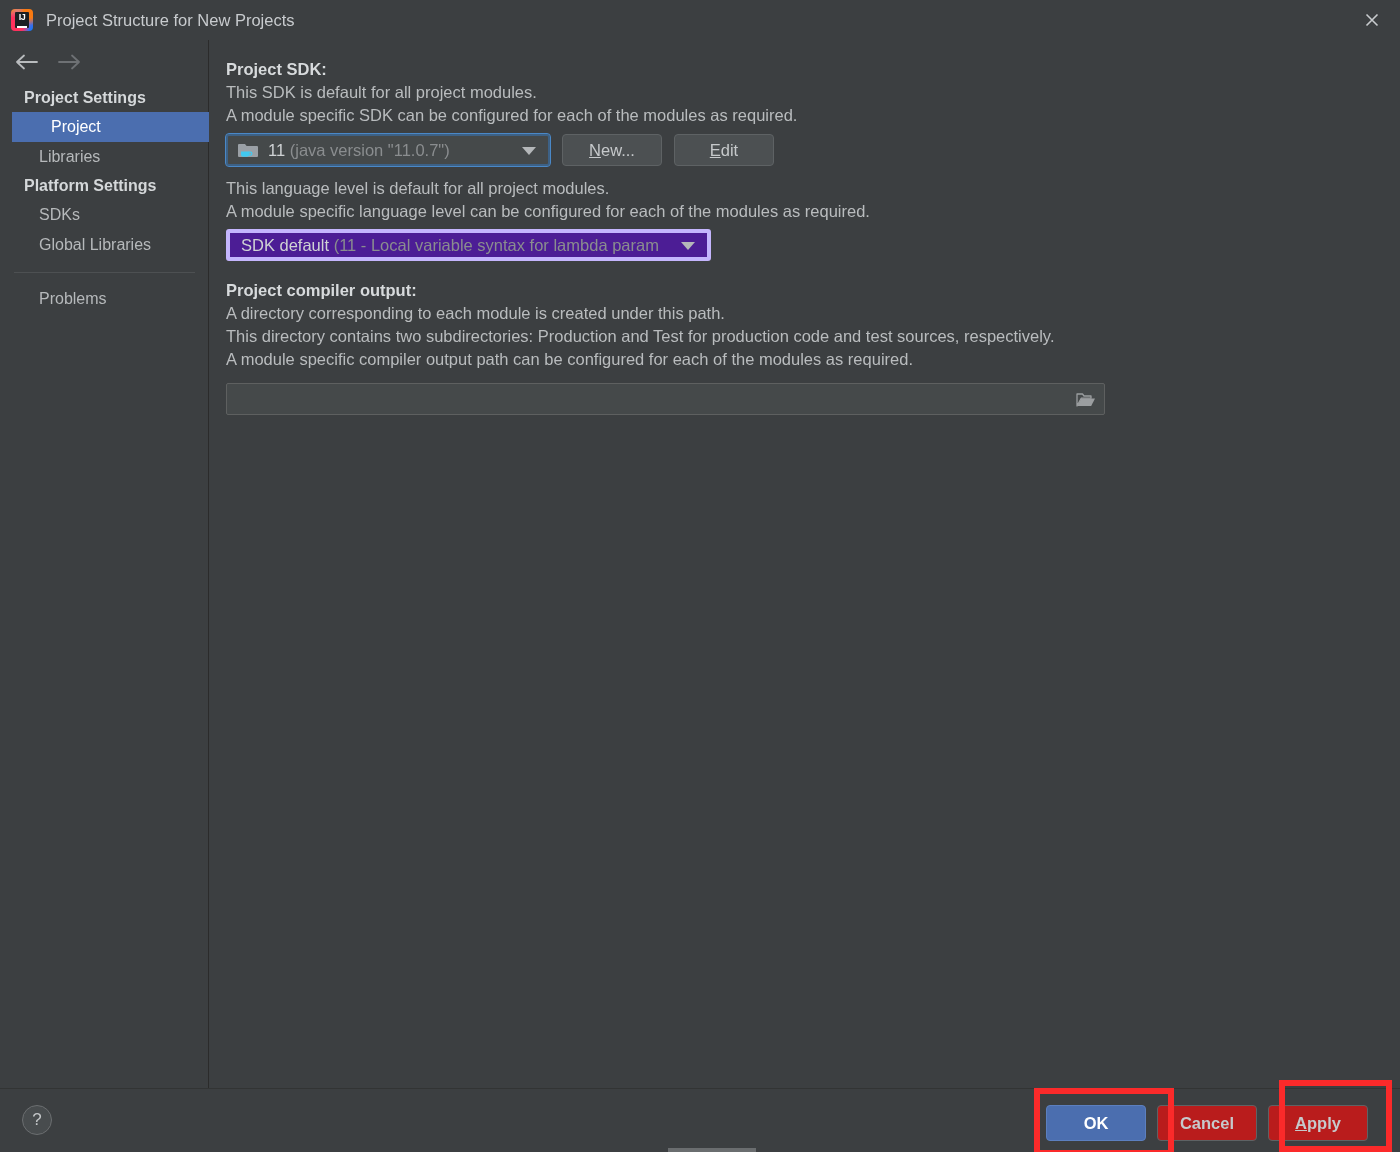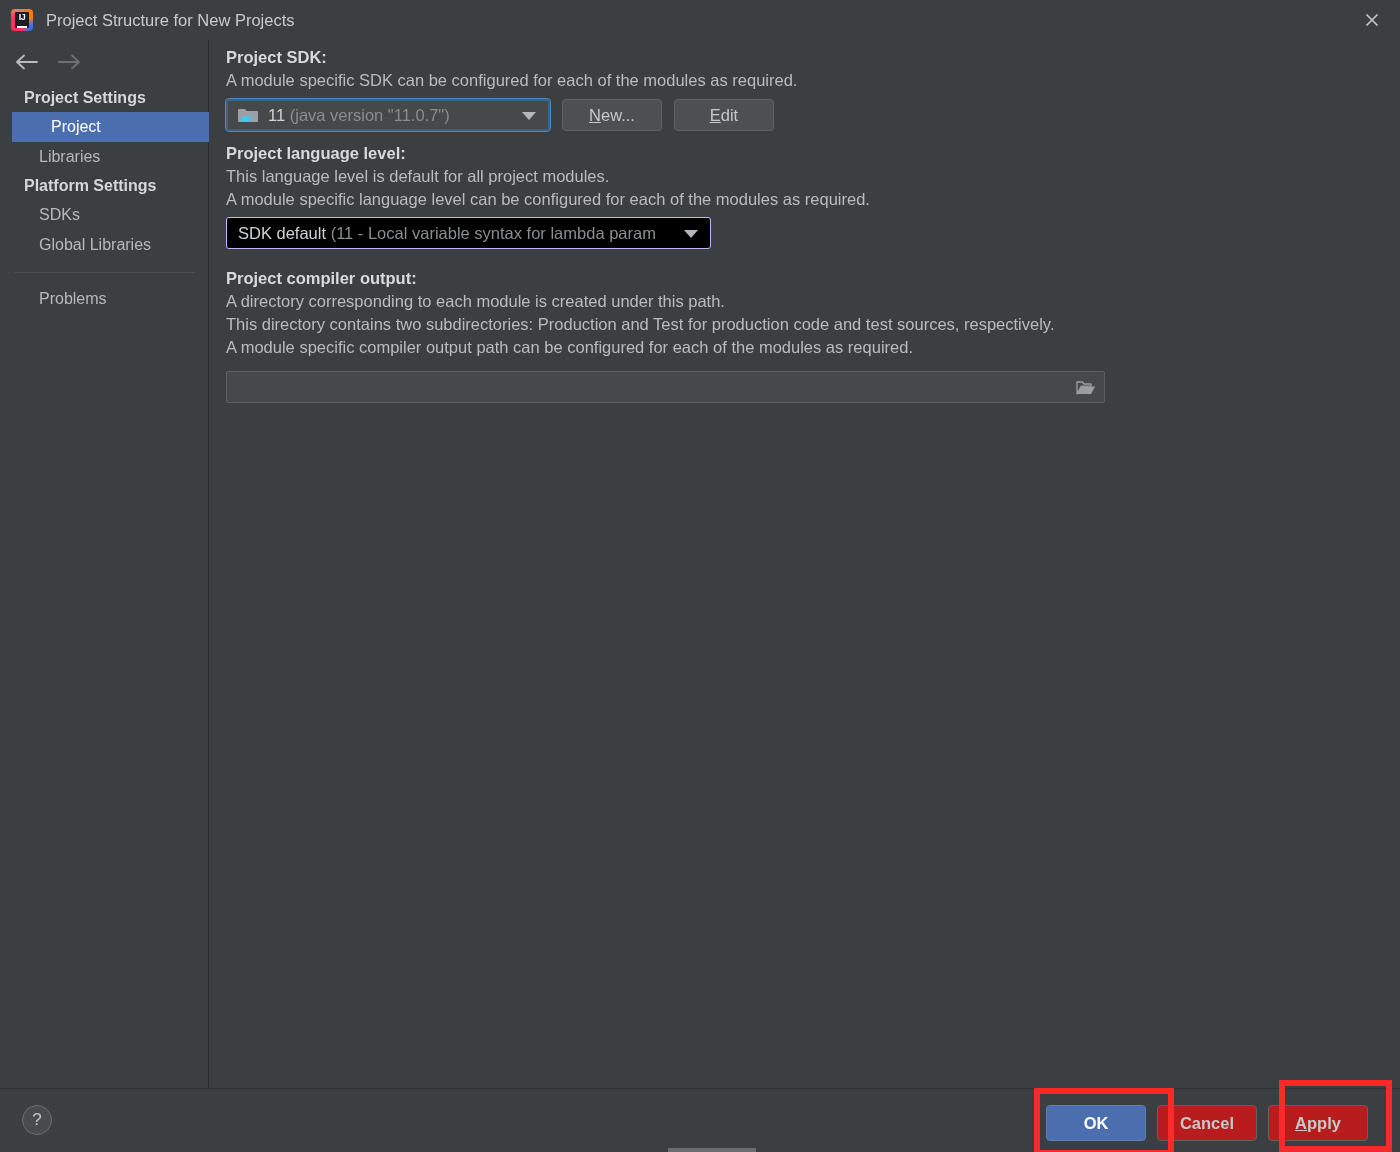--- a/index.html
+++ b/index.html
@@ -148,21 +148,21 @@
   }
   .nav-sep {
     margin: 12px 14px 11px 14px;
     height: 1px;
     background: #4d5052;
   }
 
   
   #content {
     position: absolute;
-    left: 210px; top: 40px;
+    left: 210px; top: 52px;
     width: 1034px; height: 1048px;
     background: #3c3f41;
     padding: 6px 0 0 16px;
   }
   .section-title {
     font-size: 16.5px;
     font-weight: bold;
     color: #d7dadc;
     line-height: 23px;
     white-space: nowrap;
@@ -171,22 +171,22 @@
     font-size: 16.5px;
     color: #b9bcbe;
     line-height: 23px;
     white-space: nowrap;
   }
 
   
   .combo {
     position: relative;
     height: 32px;
-    background: #000000;
-    border: 1px solid #c4b5fd;
+    background: #4c1d95;
+    border: 4px solid #c4b5fd;
     border-radius: 3px;
     display: flex;
     align-items: center;
     cursor: pointer;
   }
   .combo.focused {
     border: 2px solid #3d6185;
     outline: 1px solid #4a88c7;
     background: #45494a;
   }
@@ -399,20 +399,21 @@
       <div class="nav-item">SDKs</div>
       <div class="nav-item">Global Libraries</div>
       <div class="nav-sep"></div>
       <div class="nav-item">Problems</div>
     </div>
   </div>
 
   <div id="content">
 
     <div class="section-title">Project SDK:</div>
+    <div class="section-line">This SDK is default for all project modules.</div>
     <div class="section-line">A module specific SDK can be configured for each of the modules as required.</div>
 
     <div id="sdk-row">
       <div class="combo focused" id="sdk-combo">
         <div id="sdk-icon">
           <svg width="22" height="20" viewBox="0 0 22 20">
             <path d="M1 4 h6 l1.6 2 H19 a1 1 0 0 1 1 1 v9 a1 1 0 0 1 -1 1 H1 a1 1 0 0 1 -1 -1 V5 a1 1 0 0 1 1 -1 z" fill="#9aa0a6"></path>
             <path d="M3 11.5 h8 v3.2 a2 2 0 0 1 -2 2 H5 a2 2 0 0 1 -2 -2 z" fill="#41c9f0"></path>
             <path d="M11 12.2 h1.4 a1.5 1.5 0 0 1 0 3 H11 z" fill="none" stroke="#41c9f0" stroke-width="1.2"></path>
           </svg>
@@ -426,21 +427,20 @@
           <span>ew...</span>
         </div>
       <div class="btn" id="btn-edit">
           <span class="mn">E</span>
           <span>dit</span>
         </div>
     </div>
 
     <div class="gap-10"></div>
 
-    <div class="section-title">Project language level:</div>
     <div class="section-line">This language level is default for all project modules.</div>
     <div class="section-line">A module specific language level can be configured for each of the modules as required.</div>
 
     <div class="combo" id="lang-combo">
       <div class="combo-text"><span>SDK default</span> <span class="muted">(11 - Local variable syntax for lambda param</span></div>
       <div class="arrow"></div>
     </div>
 
     <div class="gap-18"></div>
 

